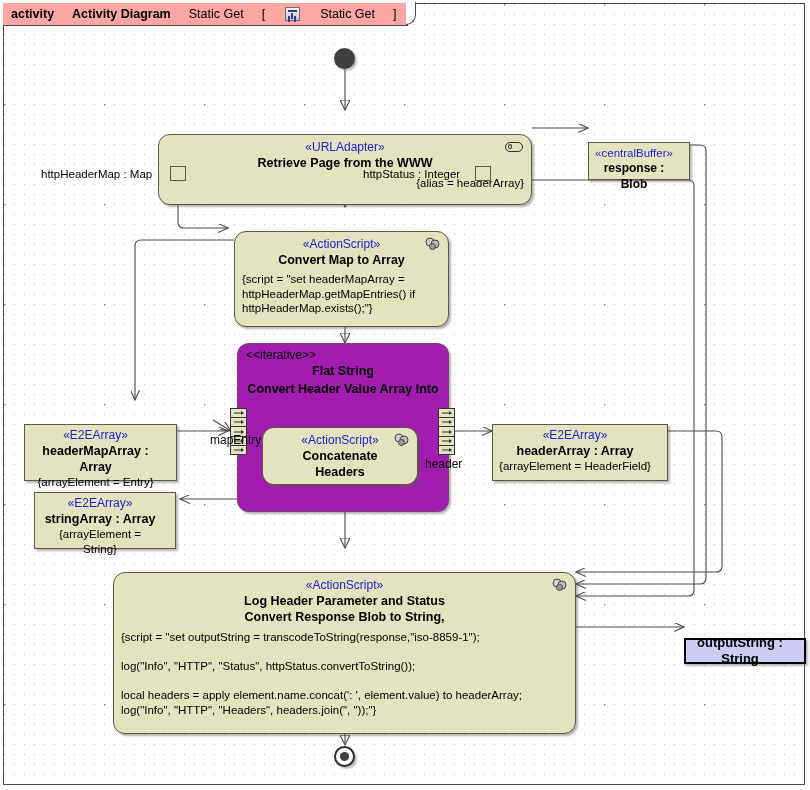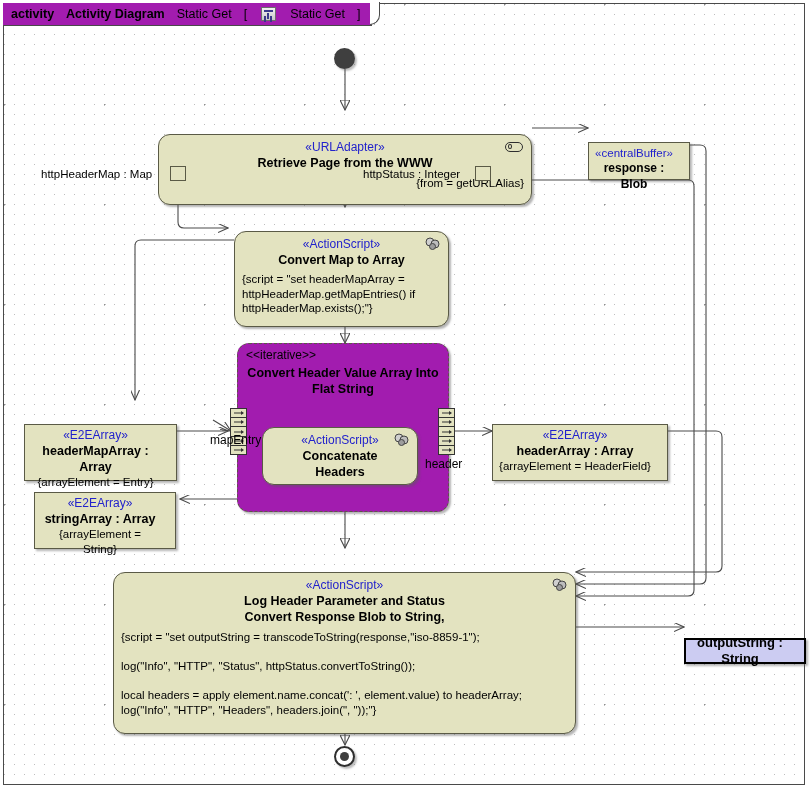--- a/index.html
+++ b/index.html
@@ -29,22 +29,22 @@
     background-color:#ffffff;
   }
   
   .title-tab{
     position:absolute;
     left:3px; top:3px;
     height:23px;
     padding:0 10px 0 8px;
     display:flex;
     align-items:center;
-    gap:12px;
-    background:#a21caf;
+    gap:18px;
+    background:#fca5a5;
     border:1px solid #4a4a4a;
     border-left:none;
     border-top:none;
     box-sizing:border-box;
     white-space:nowrap;
     font-size:12.5px;
     color:#000;
   }
   .title-tab::after{
     content:"";
@@ -329,21 +329,21 @@
 
     <line x1="345" y1="710" x2="345" y2="745" marker-end="url(#arwfill)"></line>
   </svg>
 
   <div class="initial" style="left:334px;top:48px;"></div>
 
   <div class="node action" style="left:158px;top:110px;width:374px;height:71px;">
     <div class="adapter-icon"></div>
     <div class="stereo">«URLAdapter»</div>
     <div class="nname">Retrieve Page from the WWW</div>
-    <div class="right-txt" style="margin-top:5px;">{from = getURLAlias}</div>
+    <div class="right-txt" style="margin-top:5px;">{alias = headerArray}</div>
   </div>
 
   <div class="pin" style="left:170px;top:166px;"></div>
   <div class="pin-label" style="left:41px;top:168px;">httpHeaderMap : Map</div>
 
   <div class="pin" style="left:475px;top:166px;"></div>
   <div class="pin-label" style="left:363px;top:168px;">httpStatus : Integer</div>
 
   <div class="node obj buffer" style="left:588px;top:118px;width:102px;height:38px;">
     <div class="stereo" style="font-size:11.5px;line-height:14px;">«centralBuffer»</div>
@@ -358,22 +358,22 @@
     </svg>
     <div class="stereo">«ActionScript»</div>
     <div class="nname">Convert Map to Array</div>
     <div class="body-txt" style="margin-top:4px;">{script = "set headerMapArray =
 httpHeaderMap.getMapEntries() if
 httpHeaderMap.exists();"}</div>
   </div>
 
   <div class="region" style="left:237px;top:343px;width:212px;height:169px;">
     <div class="kw">&lt;&lt;iterative&gt;&gt;</div>
+    <div class="nname">Flat String</div>
     <div class="nname" style="margin-top:2px;">Convert Header Value Array Into</div>
-    <div class="nname">Flat String</div>
   </div>
 
   <div class="node action" style="left:262px;top:403px;width:156px;height:58px;">
     <svg class="corner-icon" viewBox="0 0 16 13">
       <circle cx="5" cy="5" r="4" fill="#cfcfcf" stroke="#444" stroke-width="1"></circle>
       <circle cx="10" cy="7" r="4" fill="#bdbdbd" stroke="#444" stroke-width="1"></circle>
       <circle cx="7.5" cy="9.5" r="3" fill="#9d9d9d" stroke="#444" stroke-width="1"></circle>
     </svg>
     <div class="stereo">«ActionScript»</div>
     <div class="nname">Concatenate</div>

